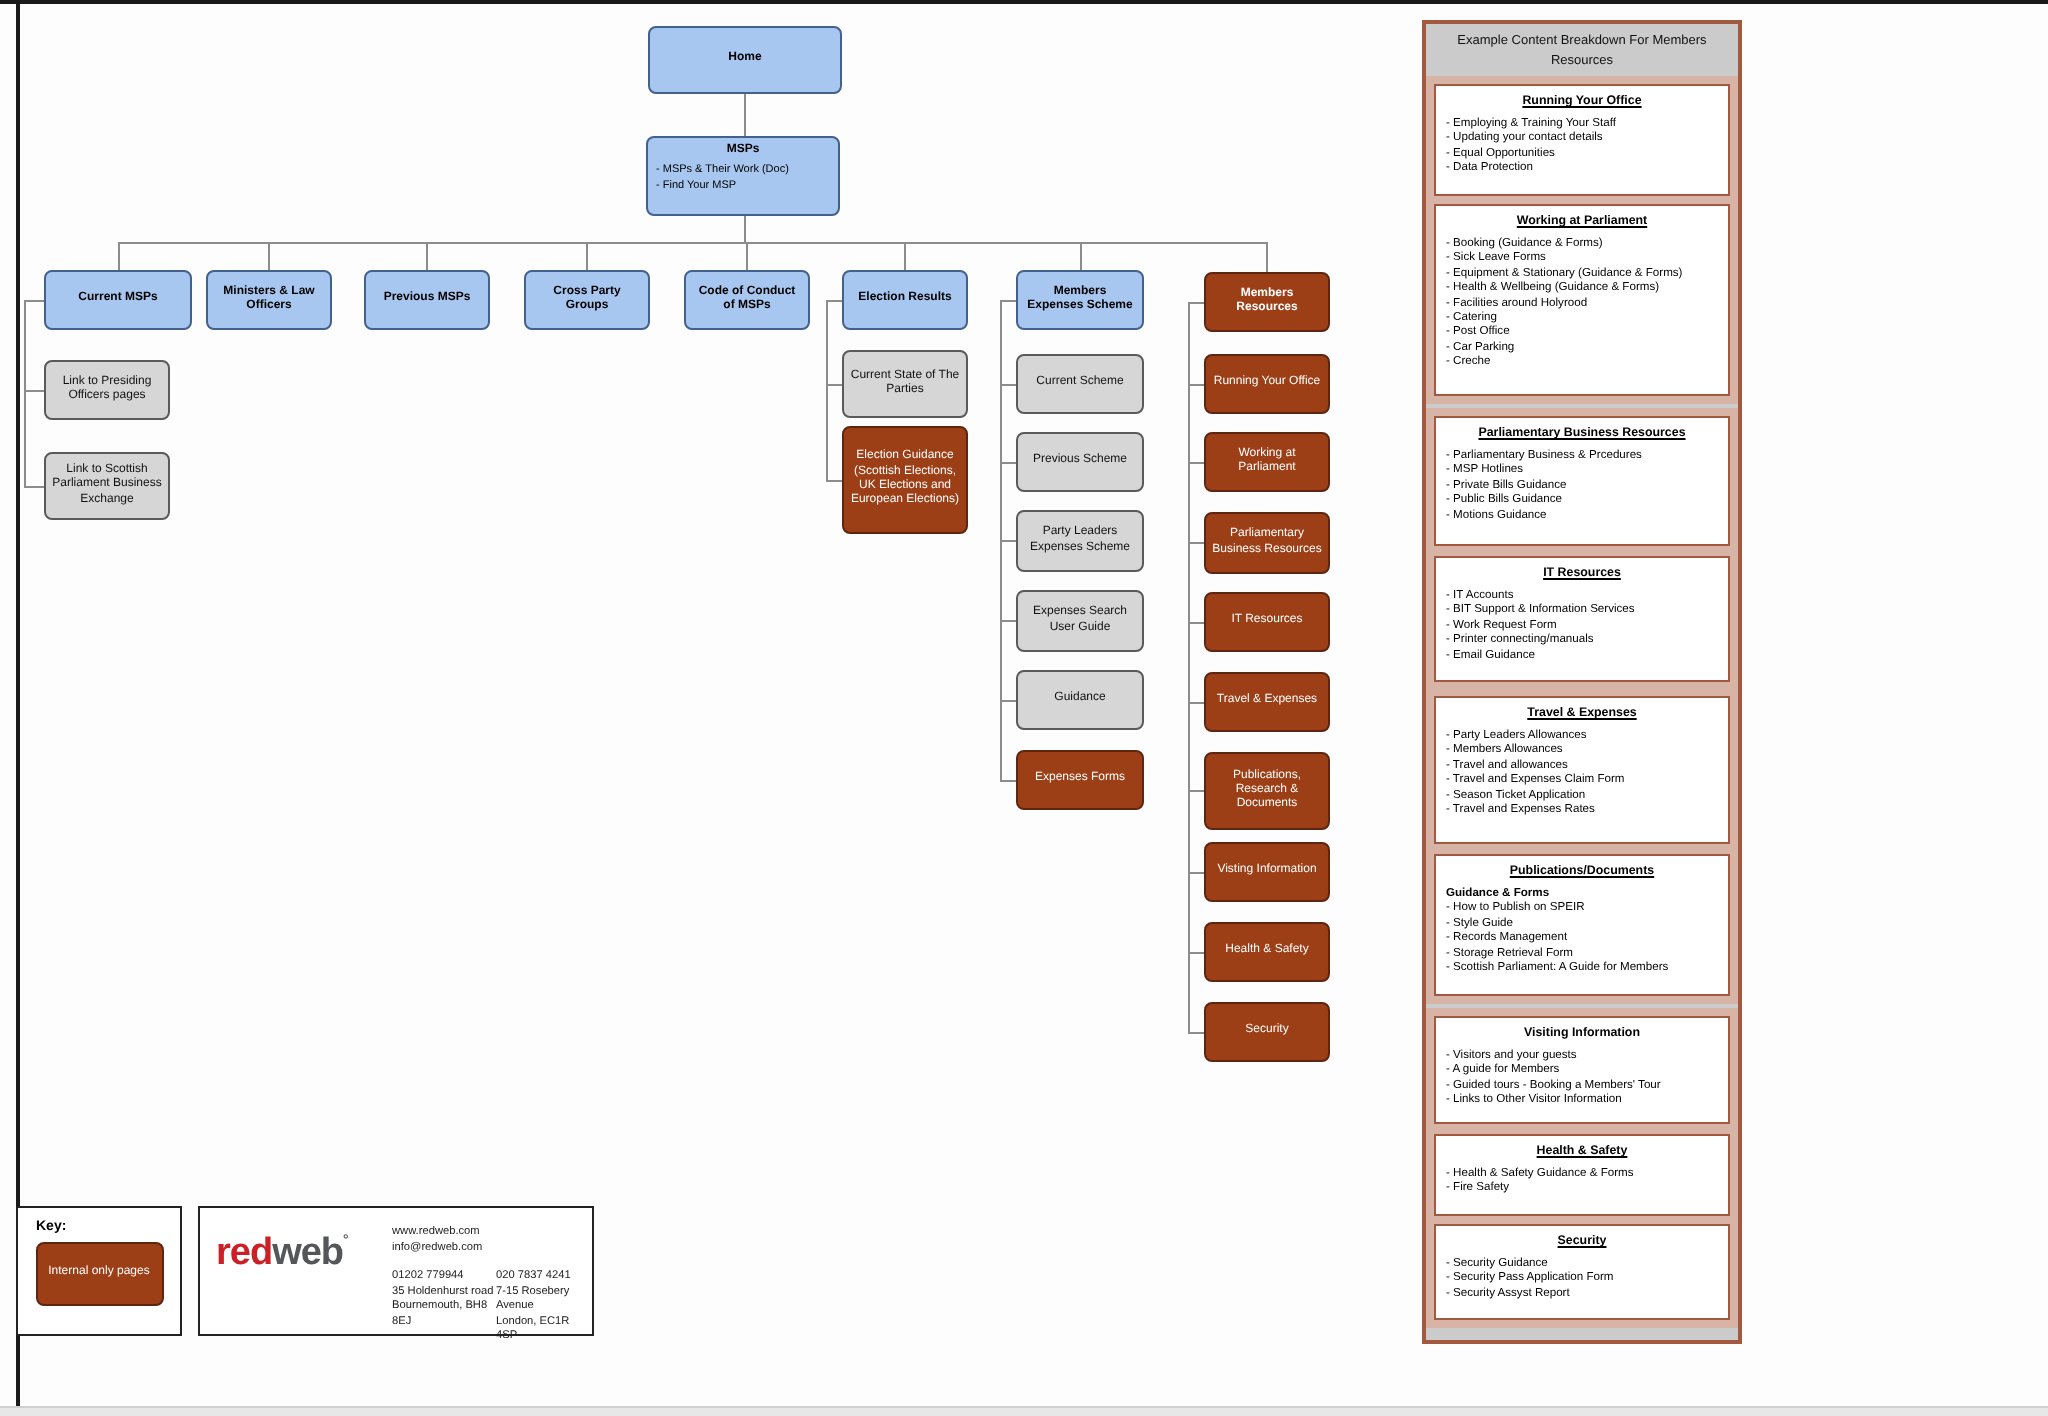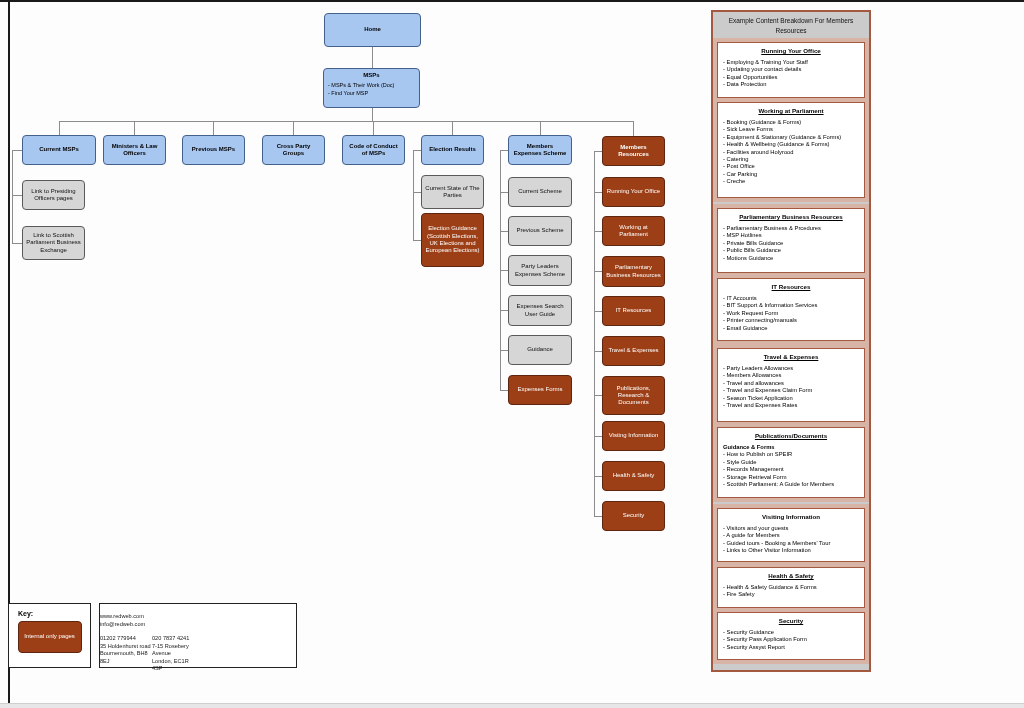--- a/index.html
+++ b/index.html
@@ -295,20 +295,25 @@
   </div>
 
   <div class="keybox">
     <div class="key-label">Key:</div>
     <div class="key-swatch">
       <span>Internal only pages</span>
     </div>
   </div>
 
   <div class="vendor">
+    <div class="logo">
+      <span class="lr">red</span>
+        <span class="lw">web</span>
+        <span class="ldeg">°</span>
+    </div>
     <div class="vcontact">
       <div class="vweb">
         <div>www.redweb.com</div>
         <div>info@redweb.com</div>
       </div>
       <div class="vcols">
         <div class="vcol1">
           <div>01202 779944</div>
           <div>35 Holdenhurst road</div>
           <div>Bournemouth, BH8</div>

